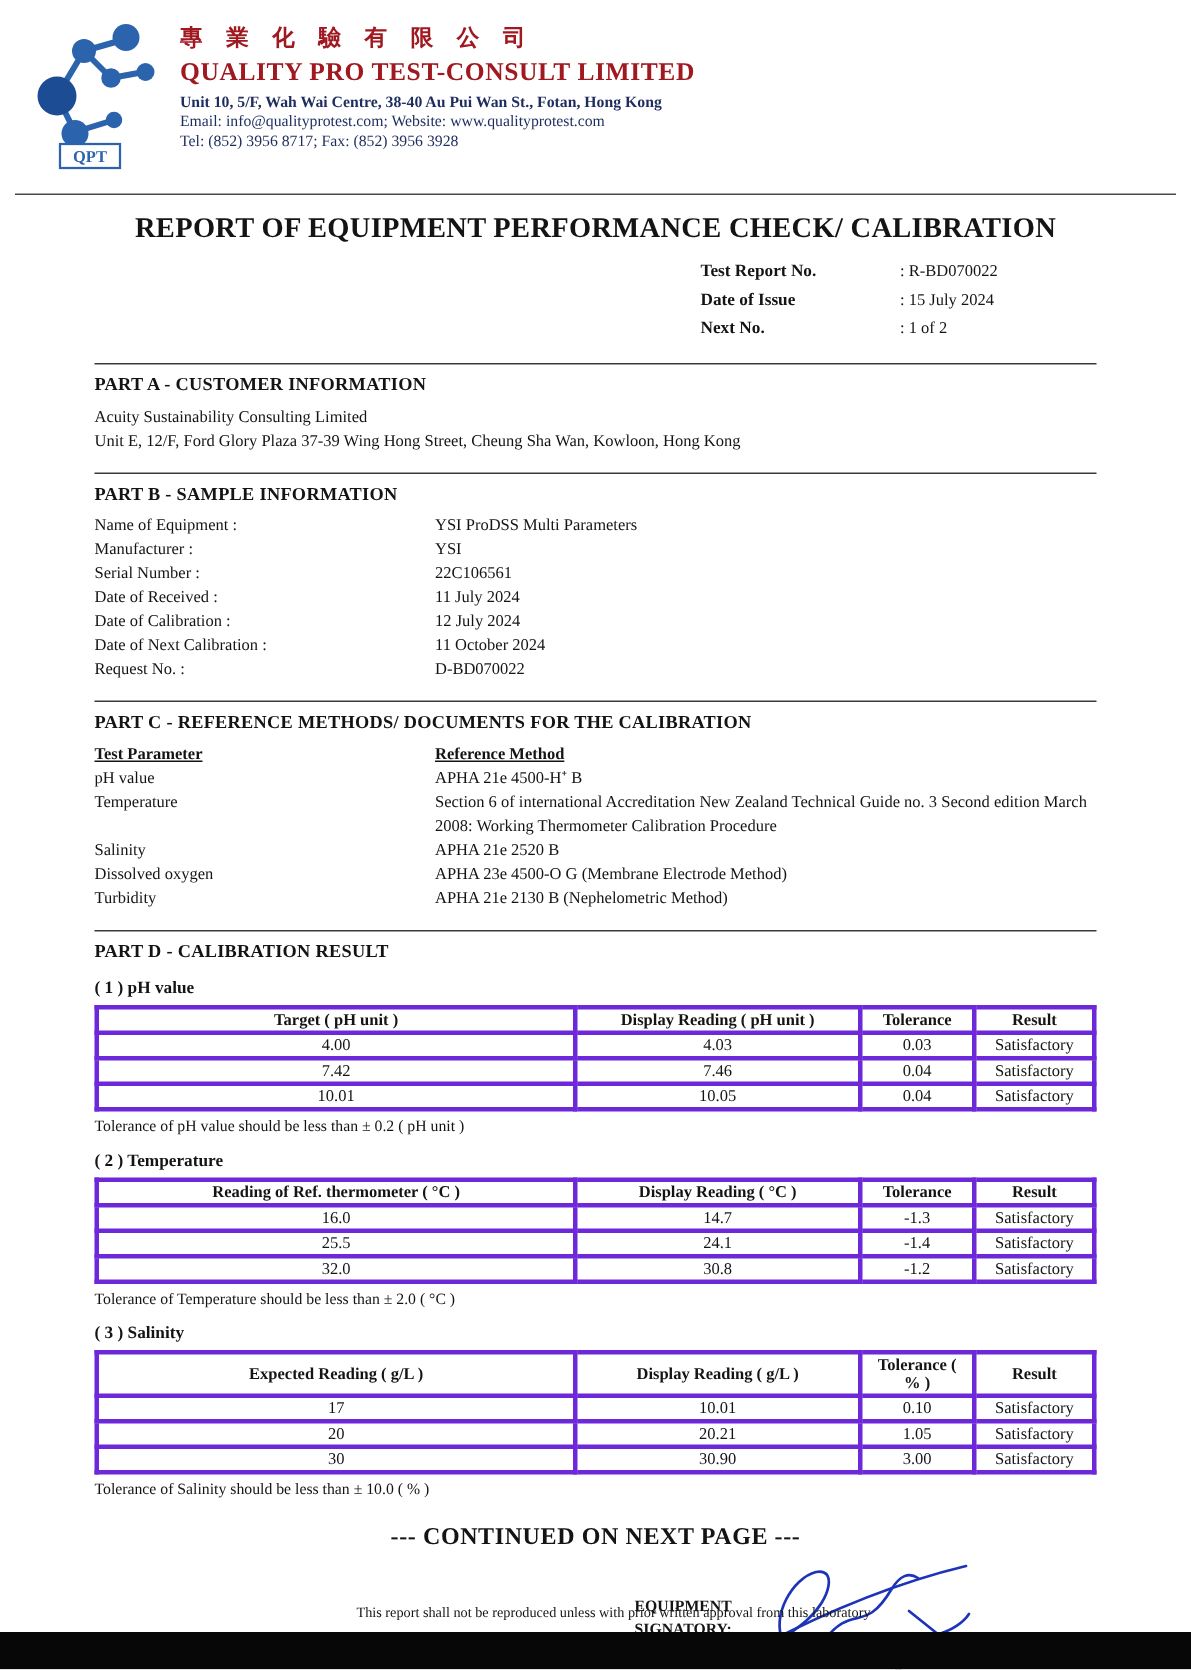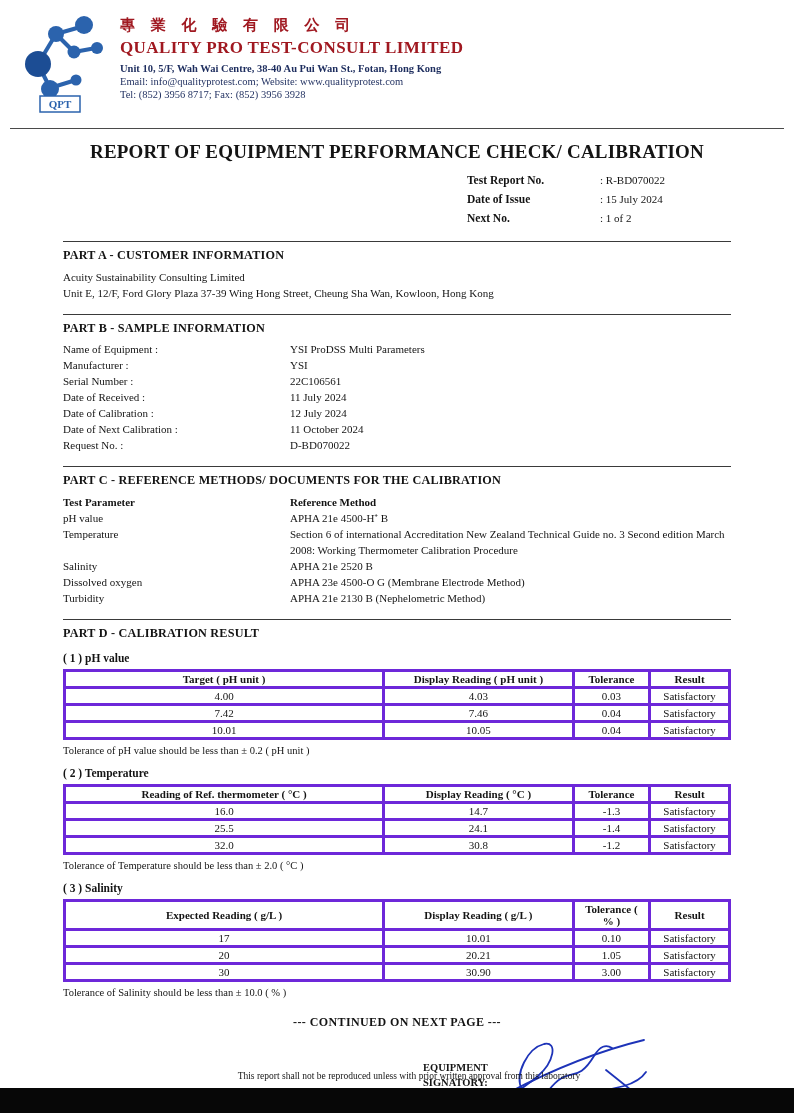--- a/index.html
+++ b/index.html
@@ -29,32 +29,32 @@
 
   .pa-line { font-size:11px; line-height:16px; }
   .pa-line1 { margin-top:6px; }
 
   .kv-rows { margin-top:5px; }
   .kv-row { display:flex; font-size:11px; line-height:16px; }
   .kv-label { width:227px; flex:0 0 227px; }
   .kv-value { flex:1; }
 
   .pc-head { display:flex; font-size:11px; font-weight:bold; margin-top:6px; line-height:16px; }
-  .pc-head span { }
+  .pc-head span { text-decoration:underline; }
   .pc-col1 { width:227px; flex:0 0 227px; }
   .pc-row { display:flex; font-size:11px; line-height:16px; }
   .pc-method { flex:1; white-space:pre-line; }
 
   .sub-label { font-weight:bold; font-size:11.5px; margin-top:11px; }
   .cal-table { width:100%; border-collapse:collapse; margin-top:5px; }
   .cal-table th, .cal-table td { border:3px solid #6d28d9; font-size:11px; padding:1px 4px; text-align:center; height:17px; }
   .cal-table th { font-weight:bold; }
   .note { font-size:10.5px; margin-top:5px; }
 
-  .continued { text-align:center; font-size:12px; font-weight:bold; letter-spacing:0.4px; margin-top:17px; }
+  .continued { text-align:center; font-size:16px; font-weight:bold; letter-spacing:0.4px; margin-top:17px; }
 
   .sig-area { display:flex; margin:4px 0 0 360px; align-items:flex-start; }
   .sig-label { font-weight:bold; font-size:10.5px; line-height:15px; padding-top:26px; }
   .sig-right { margin-left:6px; }
   .sig-name { font-size:10px; margin:-8px 0 0 44px; }
   .sig-title { font-size:10px; margin:1px 0 0 50px; }
 
   .footer { position:absolute; bottom:32px; left:12px; width:100%; text-align:center; font-size:9.5px; }
   .bottom-bar { position:absolute; bottom:0; left:0; width:100%; height:25px; background:#070707; }
 </style>

